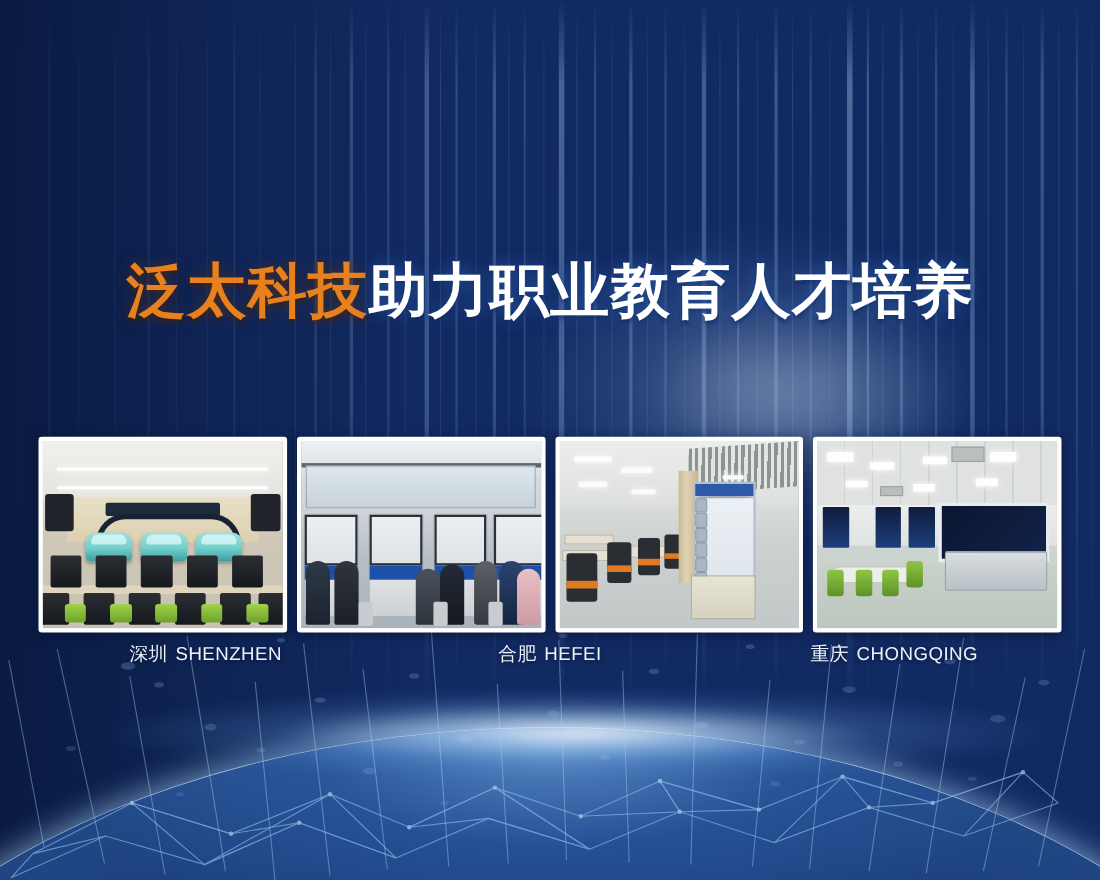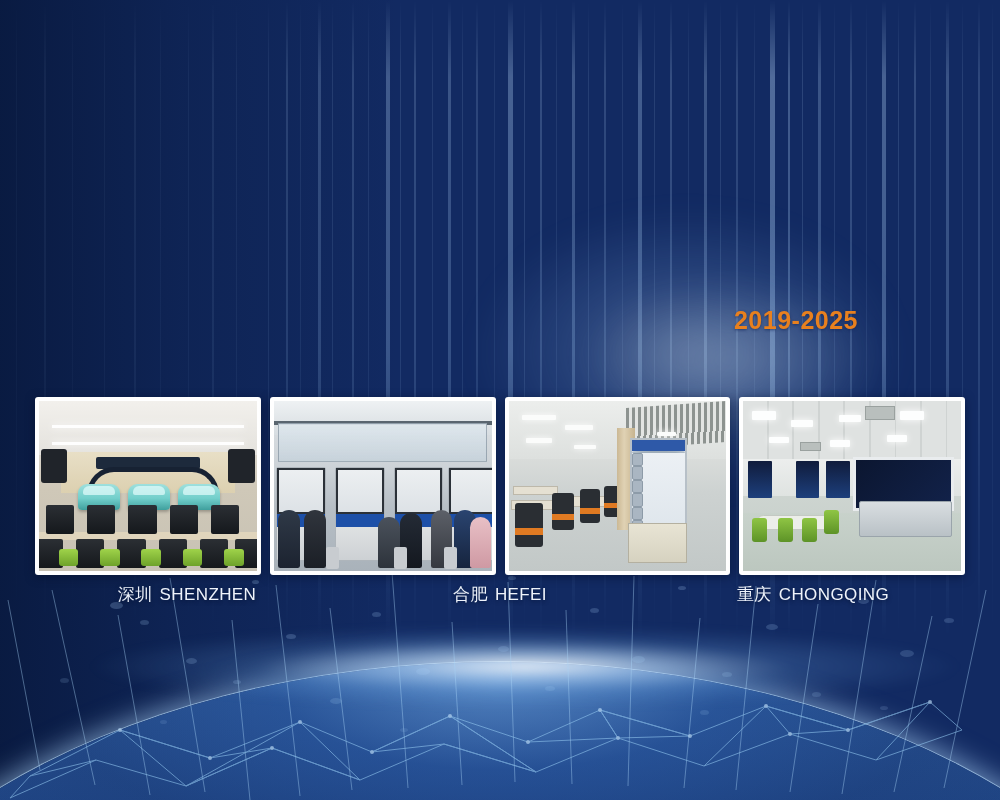--- a/index.html
+++ b/index.html
@@ -220,21 +220,23 @@
       <i style="left: 134px; width: 2px; opacity: 0.07;"></i>
       <i style="left: 104px; width: 1px; opacity: 0.05;"></i>
       <i style="left: 72px; width: 1px; opacity: 0.04;"></i>
       <i style="left: 44px; width: 2px; opacity: 0.06;"></i>
       <i style="left: 16px; width: 1px; opacity: 0.04;"></i>
     </div>
 
   <div class="burst"></div>
   <div class="burst2"></div>
 
-  <div class="year">2019-2025</div>
+  <div class="title">
+    <span class="brand">泛太科技</span><span>助力职业教育人才培养</span>
+  </div>
 
   <div class="globe-wrap">
     <div class="globe"></div>
   </div>
   <div class="horizon-glow"></div>
 
   <svg class="rays" viewBox="0 0 1000 240" preserveAspectRatio="none">
     <g stroke="#a9d4f7" stroke-width="1" fill="none" opacity=".75">
       <line x1="40" y1="210" x2="8" y2="40"></line>
       <line x1="95" y1="225" x2="52" y2="30"></line>

